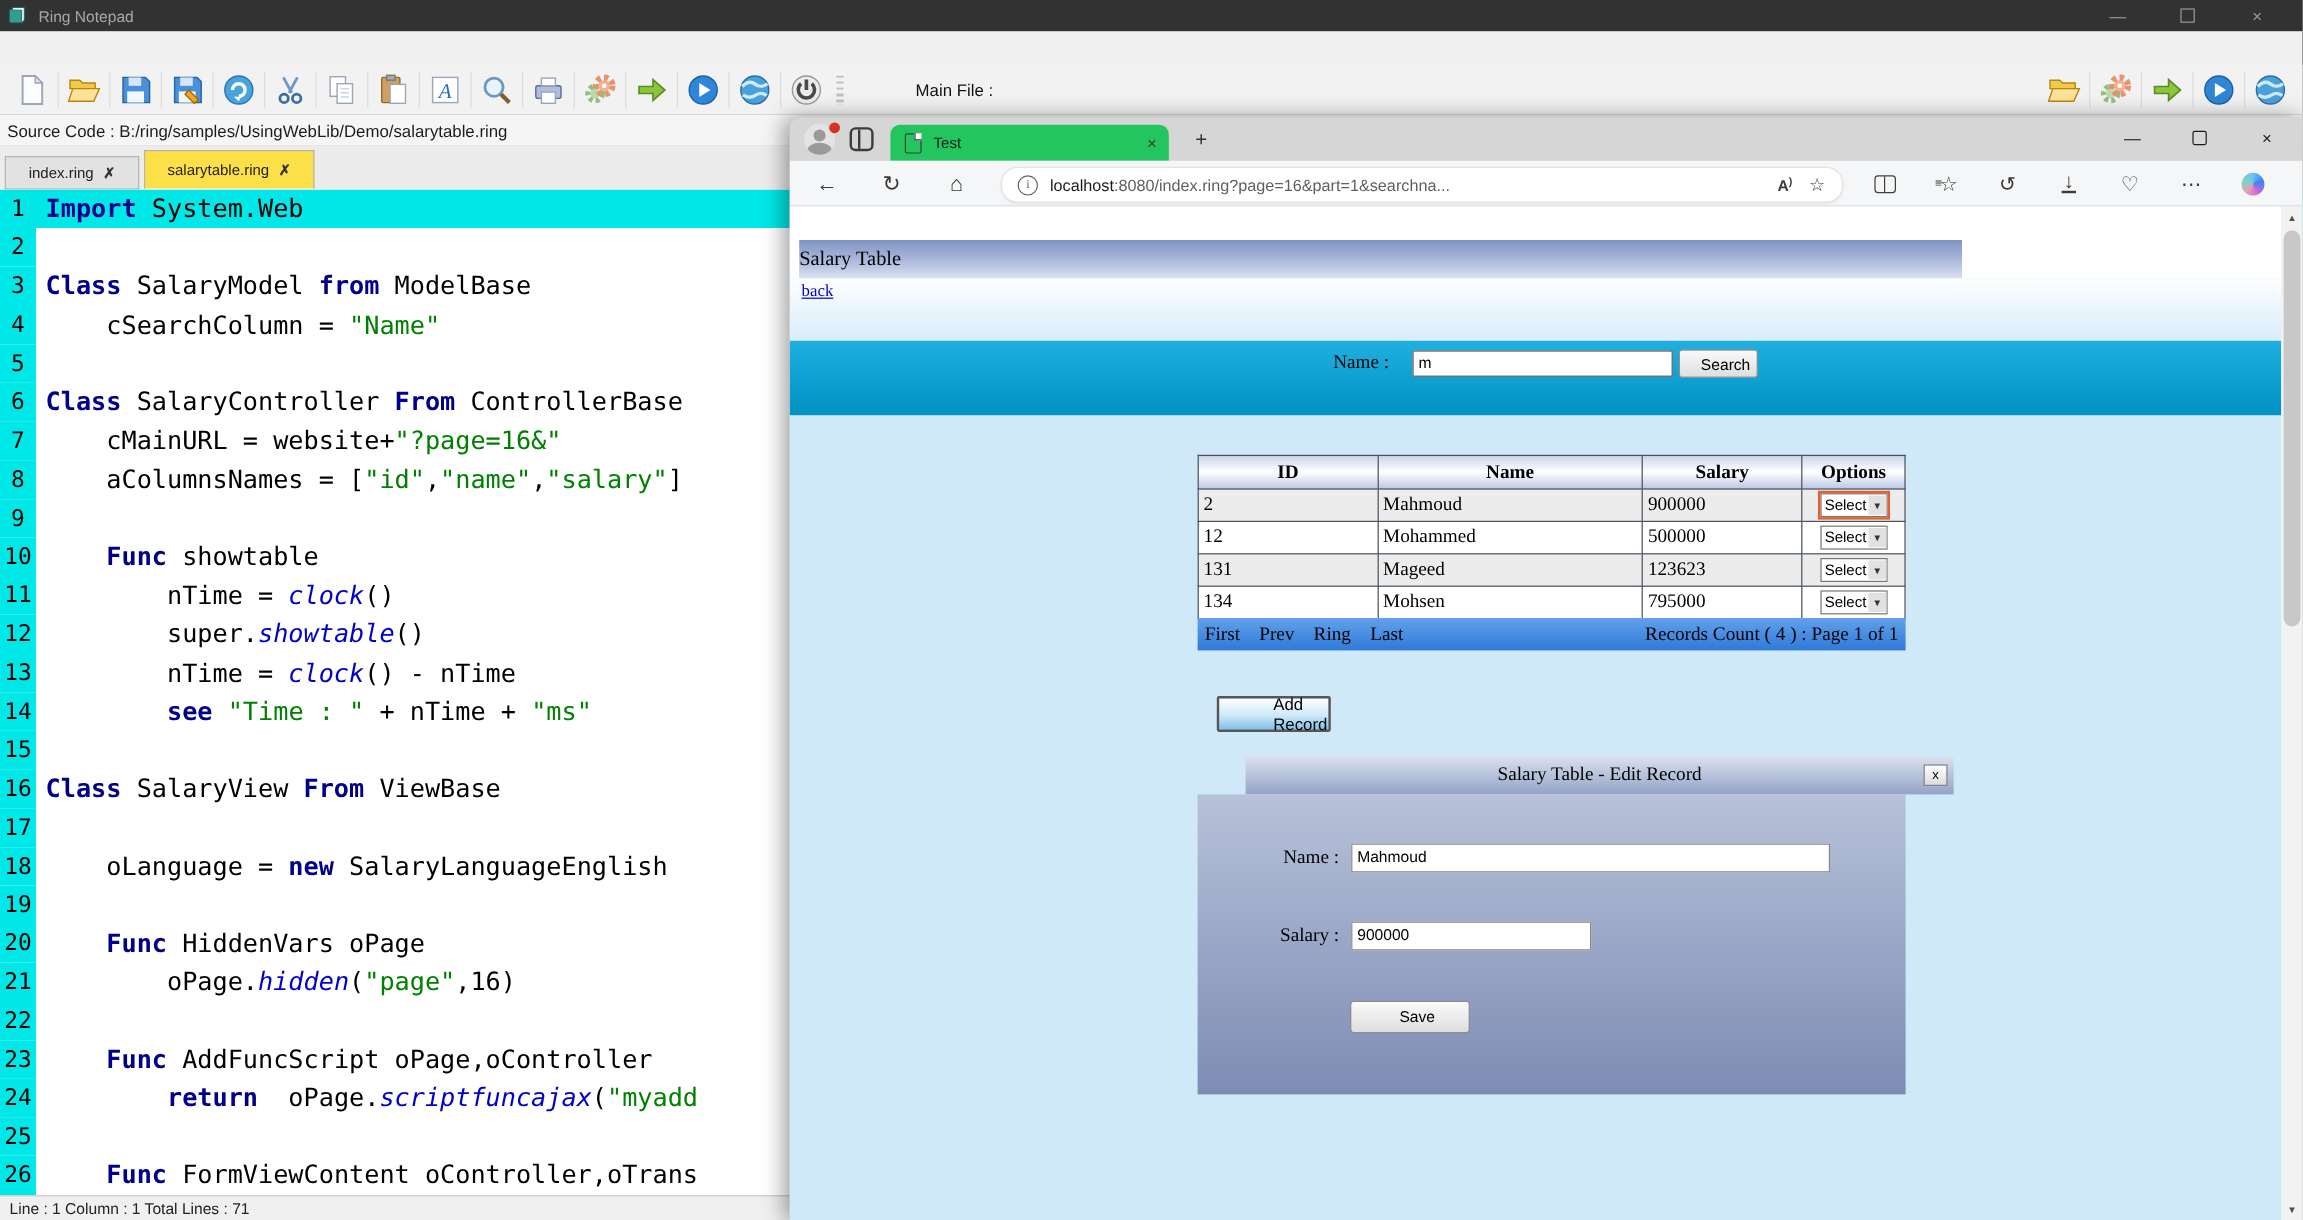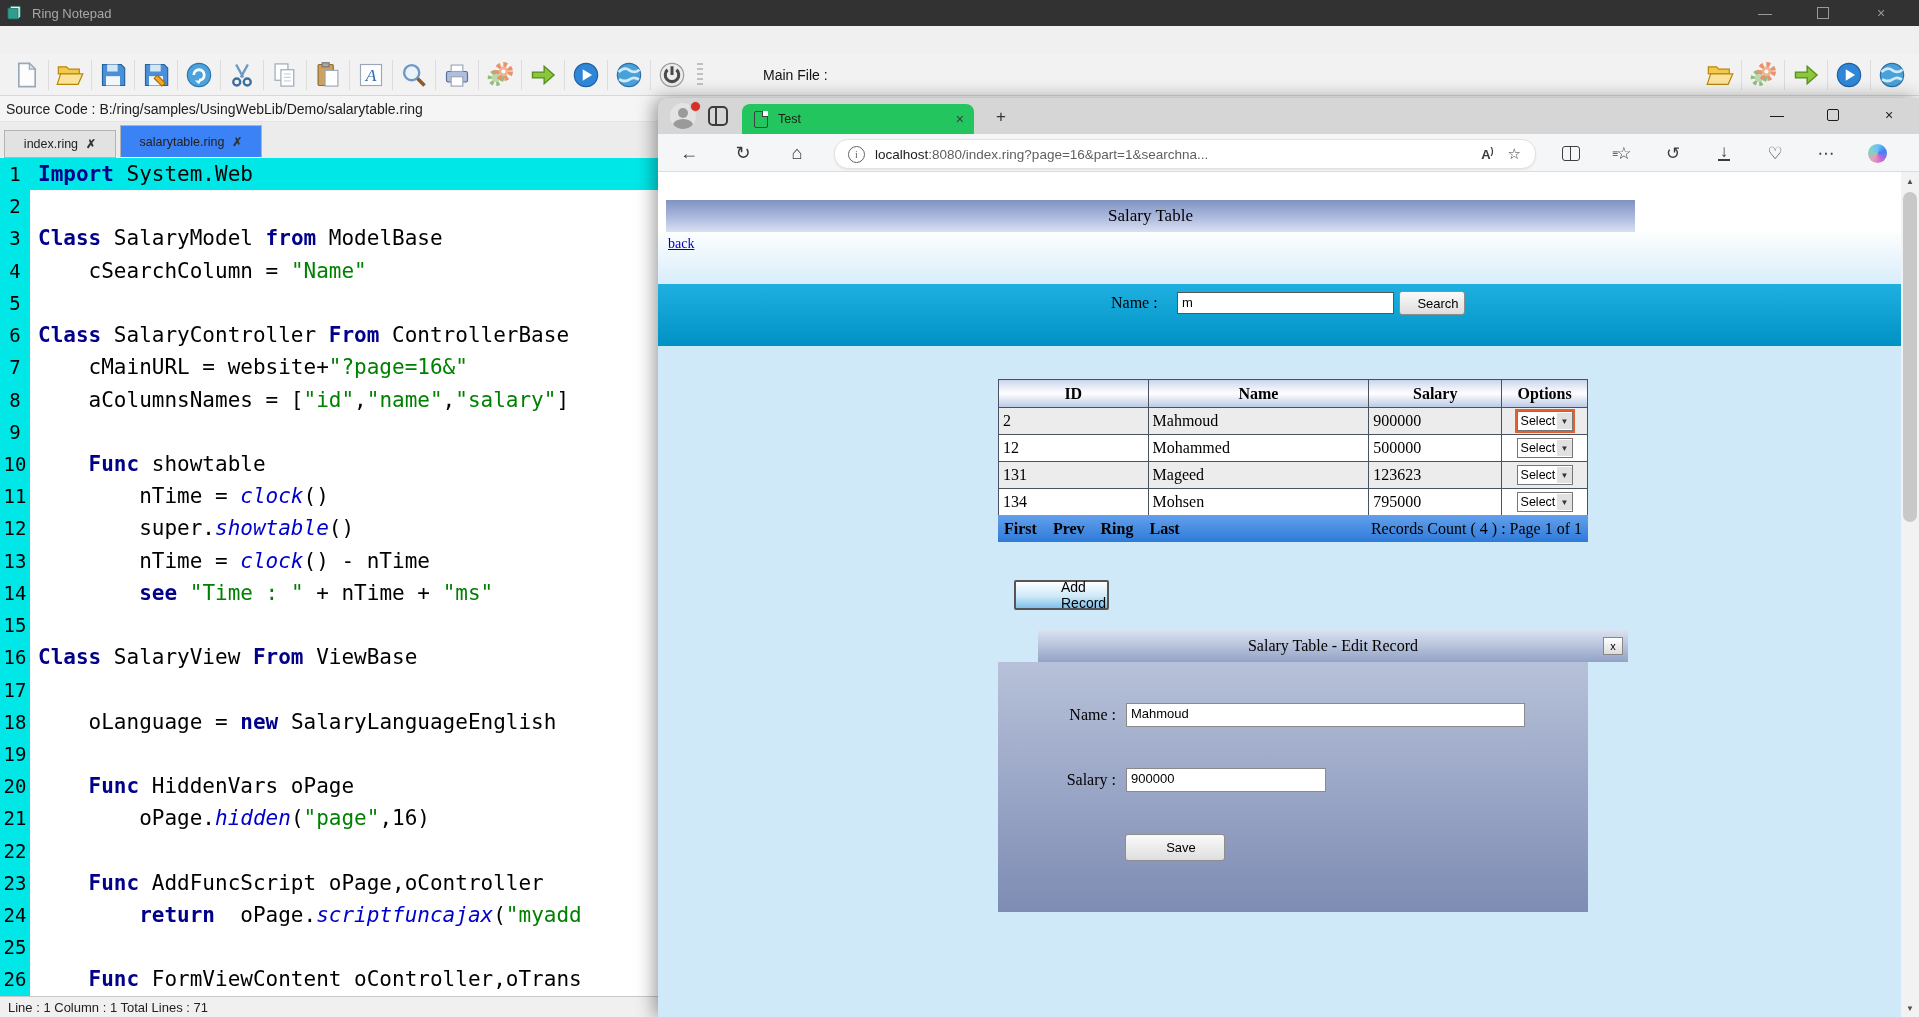--- a/index.html
+++ b/index.html
@@ -27,21 +27,21 @@
   #main-file-label{font-size:14px;color:#111;margin-left:52px;}
   #np-toolbar-right{position:absolute;right:10px;top:54px;height:42px;display:flex;align-items:center;}
   #np-sourcerow{position:absolute;left:0;top:96px;width:1919px;height:26px;background:#f5f5f5;
     display:flex;align-items:center;padding-left:6px;box-sizing:border-box;border-bottom:1px solid #e4e4e4;}
   #np-sourcerow span{font-size:14px;color:#1c1c1c;}
   #np-tabbar{position:absolute;left:0;top:122px;width:1919px;height:36px;background:#ececec;}
   .ed-tab{position:absolute;display:flex;align-items:center;justify-content:center;gap:8px;
     border:1px solid #b4b4b4;font-size:12.5px;color:#222;box-sizing:border-box;}
   .ed-tab .tclose{font-size:12px;font-weight:bold;color:#333;}
   .ed-tab.inactive{left:4px;top:8px;width:112px;height:28px;background:#e2e2e2;}
-  .ed-tab.active{left:120px;top:3px;width:142px;height:33px;background:#3b82f6;border-bottom-color:#fff;}
+  .ed-tab.active{left:120px;top:3px;width:142px;height:33px;background:#fde047;border-bottom-color:#fff;}
   #np-editor{position:absolute;left:0;top:158px;width:1919px;height:838px;background:#ffffff;overflow:hidden;}
   .crow{display:flex;height:32.23px;}
   .ln{flex:none;width:30px;background:#00e7e7;color:#000;text-align:center;
       font-family:"DejaVu Sans Mono",monospace;font-size:19px;line-height:32.23px;}
   .ctext{flex:1;padding-left:8px;font-family:"DejaVu Sans Mono",monospace;font-size:21px;
       line-height:32.23px;white-space:pre;}
   .crow.hl .ctext{background:#00e7e7;}
   .kw{color:#00008b;font-weight:bold;}
   .str{color:#008000;}
   .fn{color:#0000cc;font-style:italic;}
@@ -89,21 +89,21 @@
   .icon-split{width:16px;height:13px;border:1.7px solid #3f3f3f;border-radius:3px;position:relative;}
   .icon-split i{position:absolute;left:6.5px;top:0;width:1.7px;height:100%;background:#3f3f3f;}
   .dl-arr{border-bottom:2px solid #3a3a3a;padding:0 2px;line-height:14px;}
   .copilot-dot{width:19px;height:19px;border-radius:50%;
     background:conic-gradient(#6cc3f5,#3b82f6,#c865d8,#e8a0b4,#7fd4c1,#6cc3f5);}
   .fav-sm{font-size:10px;vertical-align:4px;margin-right:-2px;}
   
   #b-page{position:absolute;left:0;top:74px;width:1261px;height:845px;background:#cfe9f9;font-family:"Liberation Serif",serif;}
   #pg-topstrip{position:absolute;left:0;top:0;width:1243px;height:60px;background:#ffffff;}
   #pg-header{position:absolute;left:8px;top:28px;width:969px;height:32px;
-    background:linear-gradient(180deg,#7f93c1,#aebade 55%,#d9e1f1);display:flex;align-items:center;justify-content:center;}
+    background:linear-gradient(180deg,#7f93c1,#aebade 55%,#d9e1f1);display:flex;align-items:center;}
   #pg-header span{font-size:17px;color:#000;}
   #pg-backrow{position:absolute;left:0;top:60px;width:1243px;height:52px;background:linear-gradient(180deg,#fdfefe,#d8edfb);}
   #pg-back{position:absolute;left:10px;top:64px;font-size:14px;color:#0000cc;text-decoration:underline;}
   #pg-searchband{position:absolute;left:0;top:112px;width:1243px;height:62px;
     background:linear-gradient(180deg,#1fb0e0,#0092c4);}
   #pg-search-label{position:absolute;left:453px;top:10px;font-size:16px;color:#000;}
   .fake-input{background:#fff;border:1px solid #555;font-family:"Liberation Sans",sans-serif;font-size:13px;
     color:#000;padding:2px 4px;box-sizing:border-box;overflow:hidden;white-space:nowrap;}
   #pg-search-input{position:absolute;left:519px;top:8px;width:217px;height:22px;}
   .classic-btn{background:linear-gradient(180deg,#fafafa,#dedede);border:1px solid #8e8e8e;border-radius:3px;
@@ -116,21 +116,21 @@
   #pg-table td{border:1px solid #49525e;font-size:16px;color:#000;height:26px;padding:0 4px;text-align:left;}
   #pg-table tr.odd td{background:#ececec;}
   #pg-table tr.even td{background:#ffffff;}
   .sel{display:inline-flex;align-items:center;background:#fff;border:1px solid #767676;height:20px;
     font-family:"Liberation Sans",sans-serif;font-size:12.5px;padding-left:3px;width:56px;box-sizing:border-box;justify-content:space-between;}
   .sel .arr{width:15px;height:16px;background:#e1e1e1;display:flex;align-items:center;justify-content:center;
     font-size:8px;color:#333;margin-left:2px;}
   .sel.focused{outline:2px solid #e4602e;}
   #pg-pagerow{position:absolute;left:340px;top:343px;width:590px;height:27px;
     background:linear-gradient(180deg,#63a0ec,#2e7ad8);display:flex;align-items:center;box-sizing:border-box;padding:0 6px;}
-  .pg-link{font-size:16px;color:#000;margin-right:16px;font-weight:bold;}
+  .pg-link{font-size:16px;color:#000;margin-right:16px;}
   #pg-pageinfo{margin-left:auto;font-size:16px;color:#000;}
   #pg-addrecord{position:absolute;left:356px;top:408px;width:95px;height:30px;
     background:linear-gradient(180deg,#fdfeff 0%,#cde9f8 55%,#7fc0ea 100%);border:2px solid #555;border-radius:2px;
     font-family:"Liberation Sans",sans-serif;font-size:14px;color:#000;display:flex;align-items:center;justify-content:center;box-sizing:border-box;padding-left:45px;}
   
   #pg-edit{position:absolute;left:340px;top:458px;width:590px;height:282px;}
   #pg-edit-header{position:absolute;left:0;top:0;width:590px;height:32px;
     background:linear-gradient(180deg,#dbe2f0,#93a3c6);display:flex;align-items:center;justify-content:center;margin-left:40px;}
   #pg-edit-header span{font-size:16px;color:#000;}
   #pg-edit-close{position:absolute;right:5px;top:7px;width:20px;height:18px;background:linear-gradient(180deg,#fff,#dcdcdc);

